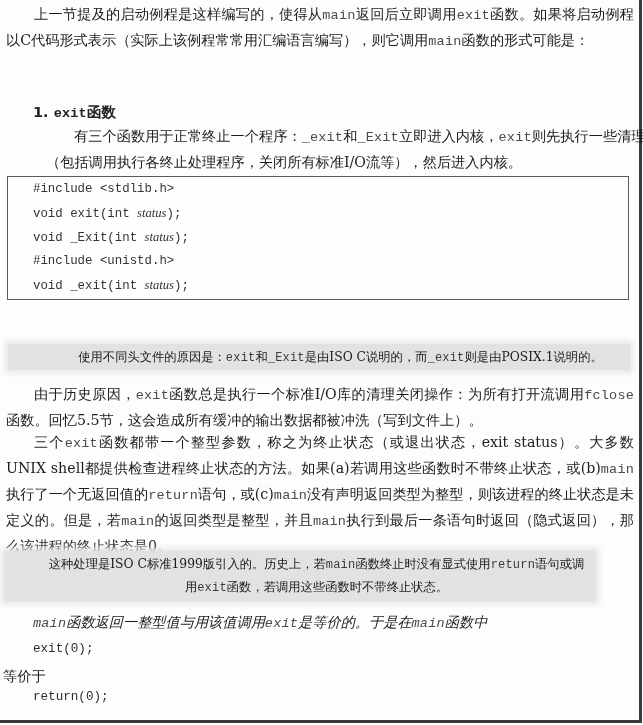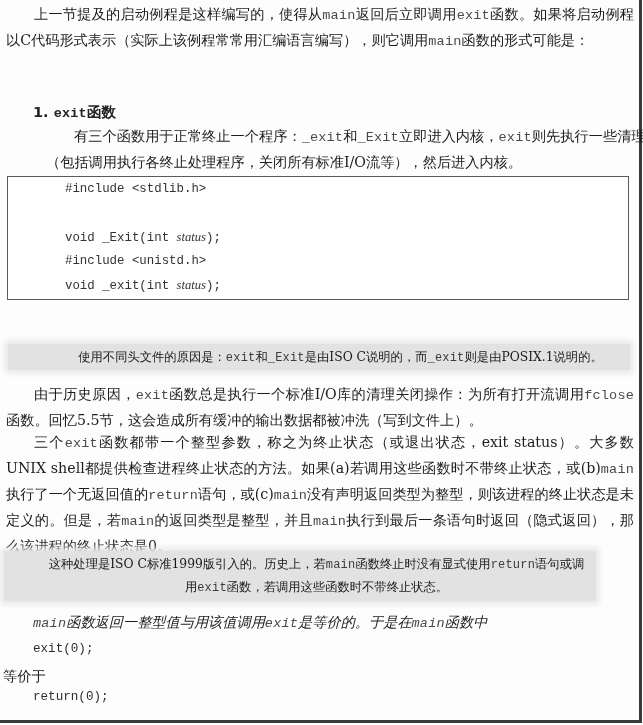--- a/index.html
+++ b/index.html
@@ -14,21 +14,21 @@
     .mono { font-family:"Liberation Mono","DejaVu Sans Mono",monospace; color:#4a4a4a; font-size:13.5px; letter-spacing:0.2px; }
     .p { position:absolute; left:6px; width:628px; line-height:24px; text-align:justify; }
     .indent { text-indent:28px; }
     .codeline { position:absolute; left:33px; font-family:"Liberation Mono","DejaVu Sans Mono",monospace; font-size:12.6px; color:#2e2e2e; }
     .heading { position:absolute; left:33px; top:103px; font-family:"DejaVu Sans","Liberation Sans",sans-serif; font-weight:bold; font-size:14.5px; color:#222; }
     .heading .mono { color:#222; font-weight:bold; }
     .proto-box {
       position:absolute; left:7px; top:176px; width:620px; height:122px;
       border:1px solid #5a5a5a; background:#fefefe;
     }
-    .proto-line { position:absolute; left:25px; font-family:"Liberation Mono","DejaVu Sans Mono",monospace; font-size:12.4px; color:#333;margin-left:32px; }
+    .proto-line { position:absolute; left:25px; font-family:"Liberation Mono","DejaVu Sans Mono",monospace; font-size:12.4px; color:#333; }
     .proto-line i { font-family:"Liberation Serif","DejaVu Serif",serif; font-style:italic; font-size:12.6px; }
     .note {
       position:absolute; background:#e2e2e2; color:#1a1a1a;
       font-family:"DejaVu Serif","Liberation Serif",serif; font-size:12.3px;
       box-shadow:0 0 6px 3px #e6e6e6;
       text-align:center;
     }
     .note .mono { font-size:12px; color:#3c3c3c; }
   </style>
 </head>
@@ -38,20 +38,21 @@
 
   <div class="p indent" style="top:2px;"><span>上一节提及的启动例程是这样编写的，使得从</span><span class="mono">main</span><span>返回后立即调用</span><span class="mono">exit</span><span>函数。如果将启动例程以C代码形式表示（实际上该例程常常用汇编语言编写），则它调用</span><span class="mono">main</span><span>函数的形式可能是：</span></div>
 
 
   <div class="heading"><span>1.</span> <span class="mono">exit</span><span>函数</span></div>
 
   <div class="p indent" style="top:124px;margin-left:40px;"><span>有三个函数用于正常终止一个程序：</span><span class="mono">_exit</span><span>和</span><span class="mono">_Exit</span><span>立即进入内核，</span><span class="mono">exit</span><span>则先执行一些清理处理（包括调用执行各终止处理程序，关闭所有标准I/O流等），然后进入内核。</span></div>
 
   <div class="proto-box">
     <div class="proto-line" style="top:5px;"><span>#include &lt;stdlib.h&gt;</span></div>
+    <div class="proto-line" style="top:29px;"><span>void exit(int </span><i>status</i><span>);</span></div>
     <div class="proto-line" style="top:53px;"><span>void _Exit(int </span><i>status</i><span>);</span></div>
     <div class="proto-line" style="top:77px;text-align:center;"><span>#include &lt;unistd.h&gt;</span></div>
     <div class="proto-line" style="top:101px;"><span>void _exit(int </span><i>status</i><span>);</span></div>
   </div>
 
 
   <div class="note" style="left:8px; top:344px; width:622px; height:26px; line-height:26px;">
     <div style="padding-left:43px;"><span>使用不同头文件的原因是：</span><span class="mono">exit</span><span>和</span><span class="mono">_Exit</span><span>是由ISO C说明的，而</span><span class="mono">_exit</span><span>则是由POSIX.1说明的。</span></div>
   </div>
 

